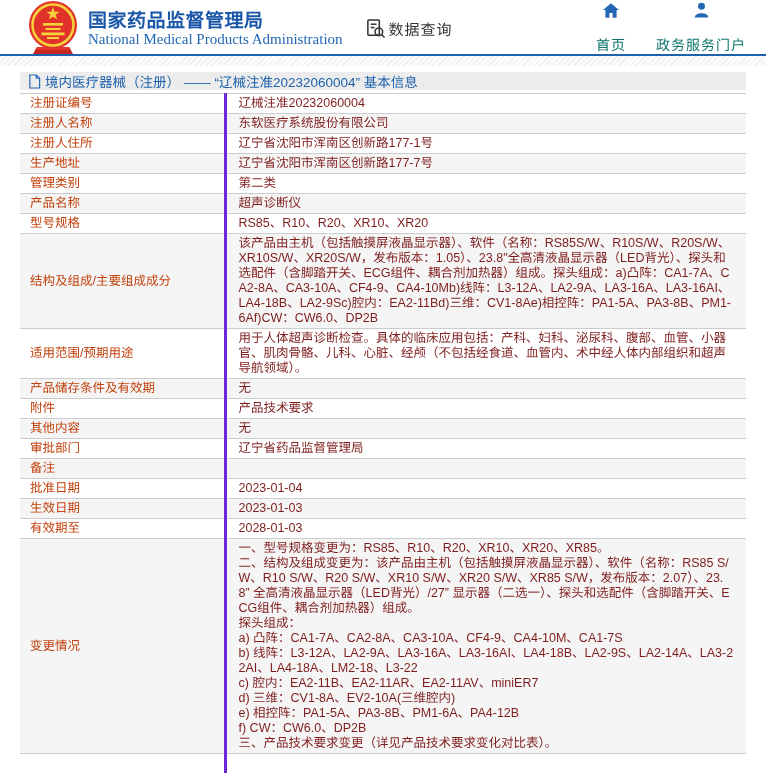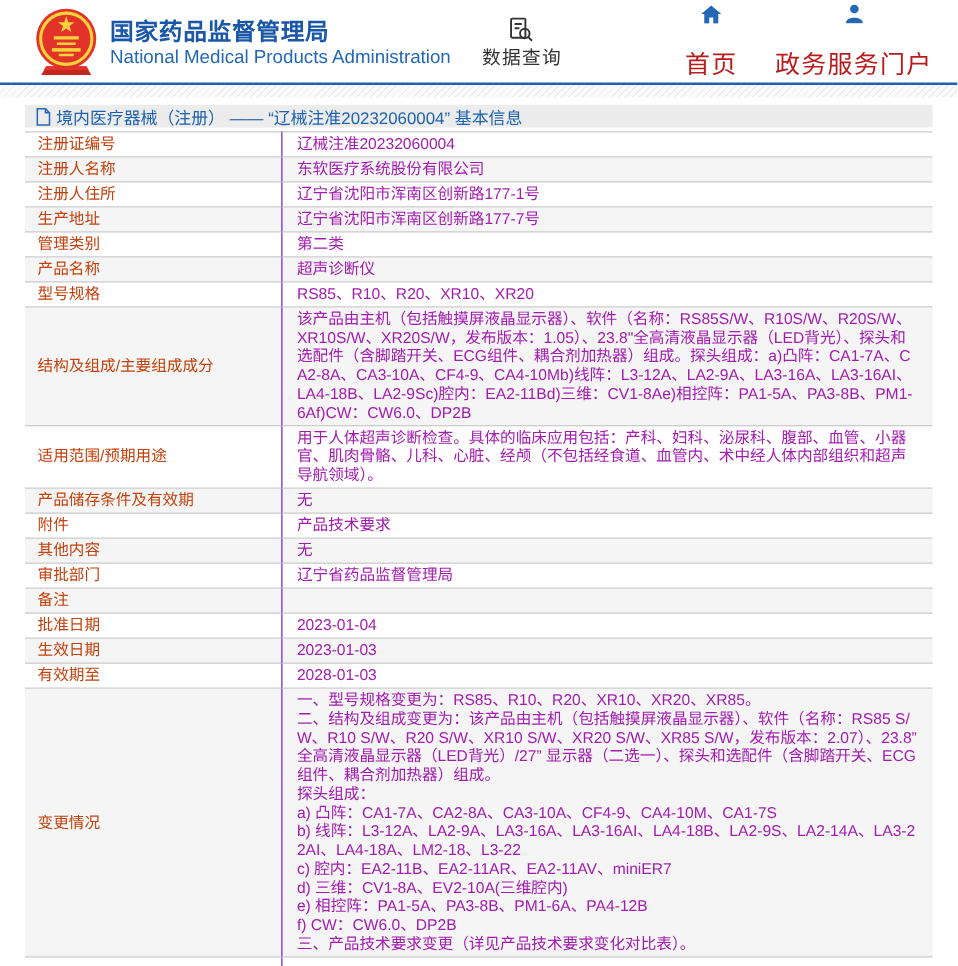--- a/index.html
+++ b/index.html
@@ -1,46 +1,46 @@
 <!DOCTYPE html>
 <html lang="zh-CN"><head>
 <meta charset="utf-8">
 <style>
   * { margin:0; padding:0; box-sizing:border-box; }
   html,body { width:766px; background:#fff; font-family:"Liberation Sans","DejaVu Sans",sans-serif; }
   body { height:773px; overflow:hidden; }
 
   
-  .header { height:66px; background:#fff; display:flex; align-items:center; padding:0 20px 0 28px; }
+  .header { height:54px; background:#fff; display:flex; align-items:center; padding:0 20px 0 28px;font-family:Liberation Serif, serif; }
   .emblem { width:50px; height:56px; flex:0 0 auto; margin-top:2px; }
   .brand { margin-left:10px; }
   .brand-title { font-size:19px; font-weight:bold; color:#1a57a8; letter-spacing:0.5px; line-height:24px; }
   .brand-sub { font-size:15px; color:#2468b5; line-height:13px; }
-  .section-entry { display:flex; align-items:center; margin-left:22px; margin-top:2px;flex-direction:column; }
+  .section-entry { display:flex; align-items:center; margin-left:22px; margin-top:2px; }
   .section-entry .txt { font-size:15px; color:#333; letter-spacing:1px; margin-left:3px; }
   .spacer { flex:1 1 auto; }
   .nav { display:flex; gap:30px; align-items:flex-start; }
   .nav-item { display:flex; flex-direction:column; align-items:center; cursor:pointer; }
   .nav-item .ico { height:17px; display:flex; align-items:flex-end; }
-  .nav-item .lbl { font-size:20px; color:#b91c1c; margin-top:16px; letter-spacing:1px; }
+  .nav-item .lbl { font-size:14px; color:#0f766e; margin-top:16px; letter-spacing:1px; }
 
   .blue-line { height:2px; background:#1e62ad; }
   .hatch { height:10px; background:repeating-linear-gradient(135deg,#ededed 0 1px,#fbfbfb 1px 4px); }
 
   
   .content { margin:6px 20px 0 20px; }
   .crumb-bar { background:#ececec; height:18px; display:flex; align-items:center; padding-left:8px; }
   .crumb-bar .txt { font-size:13.5px; color:#1e62ad; margin-left:4px; }
 
   table.info { width:100%; border-collapse:collapse; margin-top:3px; table-layout:fixed;
                border-top:1px solid #ccc; font-size:12.5px; }
   table.info tr { border-bottom:1px solid #ccc; }
   table.info tr:nth-child(even) { background:#f5f5f5; }
   td.c-label { width:205px; text-align:left; color:#c2410c; padding:2px 10px; line-height:15px; vertical-align:middle; }
-  td.c-value { border-left:1px solid #6d28d9; color:#a21caf; padding:2px 12px; line-height:15px;
+  td.c-value { border-left:3px solid #6d28d9; color:#7f1d1d; padding:2px 12px; line-height:15px;
                white-space:pre-line; word-break:break-all; vertical-align:middle; }
 </style>
 </head>
 <body>
 
 <div class="header">
   <svg class="emblem" viewBox="0 0 50 56">
     <circle cx="25" cy="25" r="24" fill="#e2332a"></circle>
     <circle cx="25" cy="25" r="20.5" fill="none" stroke="#f6d33c" stroke-width="2.5"></circle>
     <polygon points="25,7 26.6,11.8 31.6,11.8 27.6,14.8 29.1,19.6 25,16.7 20.9,19.6 22.4,14.8 18.4,11.8 23.4,11.8" fill="#f6d33c"></polygon>

